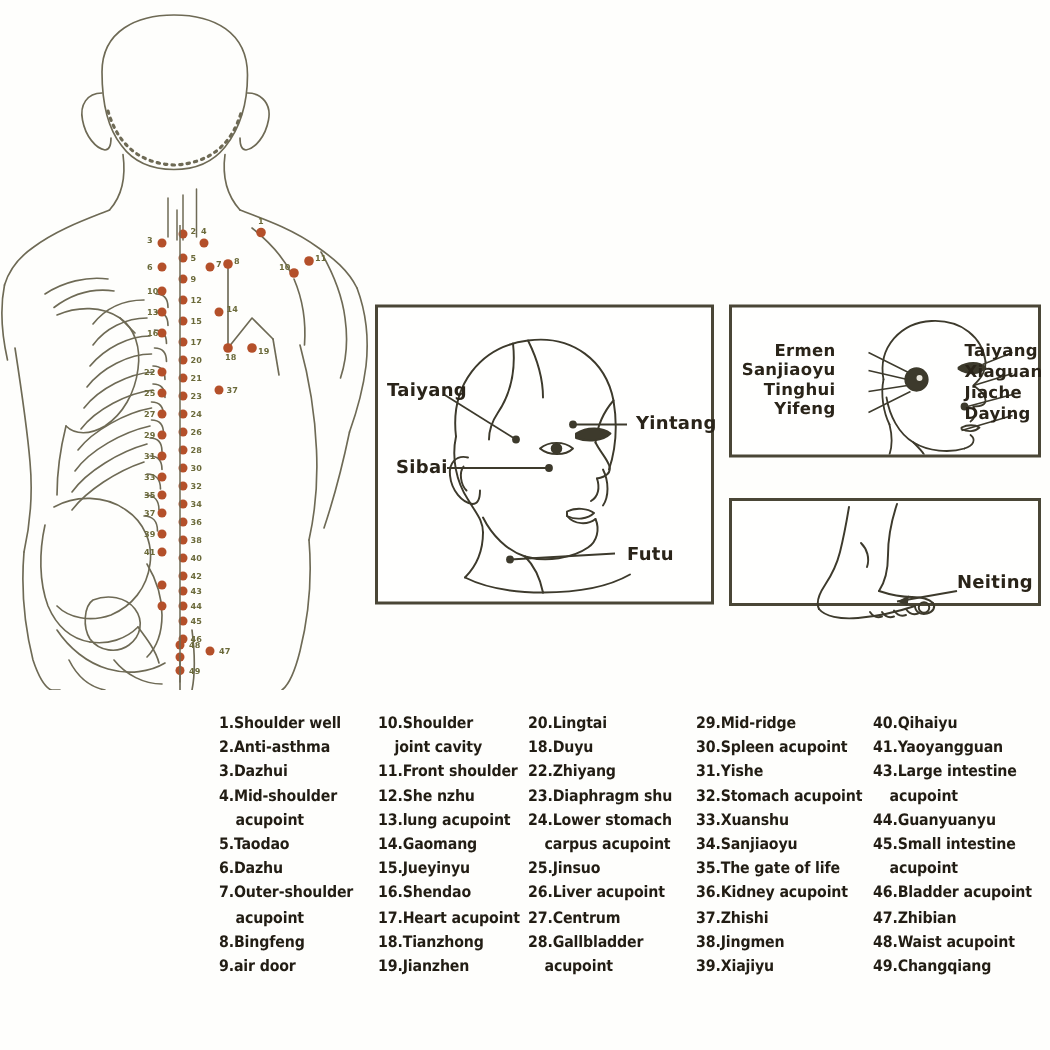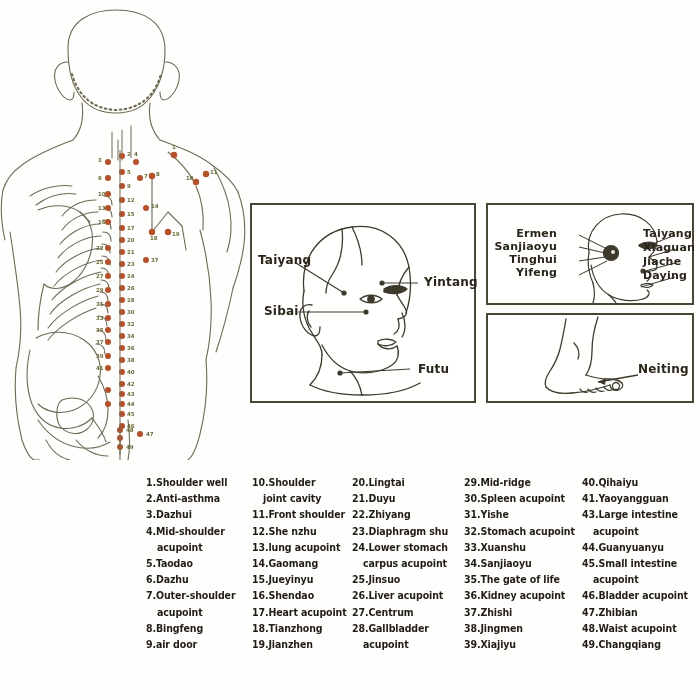--- a/index.html
+++ b/index.html
@@ -29,21 +29,21 @@
 
   
   .panel {
     position: absolute;
     background: #fffffe;
     border: 2px solid #4a4636;
     box-sizing: border-box;
   }
   #panel-face   { left: 250px; top: 203px; width: 226px; height: 200px; }
   #panel-side   { left: 486px; top: 203px; width: 208px; height: 102px; padding-left: 35px; }
-  #panel-foot   { left: 486px; top: 313px; width: 208px; height: 90px; }
+  #panel-foot   { left: 486px; top: 332px; width: 208px; height: 72px; }
   .panel svg { display: block; }
 
   .panel-label {
     position: absolute;
     font-family: "DejaVu Sans", sans-serif;
     font-weight: bold;
     font-size: 12px;
     color: #2a2419;
     letter-spacing: 0.2px;
     white-space: nowrap;
@@ -533,21 +533,21 @@
         <div class="list-item">13.lung acupoint</div>
         <div class="list-item">14.Gaomang</div>
         <div class="list-item">15.Jueyinyu</div>
         <div class="list-item">16.Shendao</div>
         <div class="list-item">17.Heart acupoint</div>
         <div class="list-item">18.Tianzhong</div>
         <div class="list-item">19.Jianzhen</div>
       </div>
     <div class="list-col" id="col-3">
         <div class="list-item">20.Lingtai</div>
-        <div class="list-item">21.Duyu</div>
+        <div class="list-item">18.Duyu</div>
         <div class="list-item">22.Zhiyang</div>
         <div class="list-item">23.Diaphragm shu</div>
         <div class="list-item">24.Lower stomach<span class="cont">carpus acupoint</span></div>
         <div class="list-item">25.Jinsuo</div>
         <div class="list-item">26.Liver acupoint</div>
         <div class="list-item">27.Centrum</div>
         <div class="list-item">28.Gallbladder<span class="cont">acupoint</span></div>
       </div>
     <div class="list-col" id="col-4">
         <div class="list-item">29.Mid-ridge</div>

